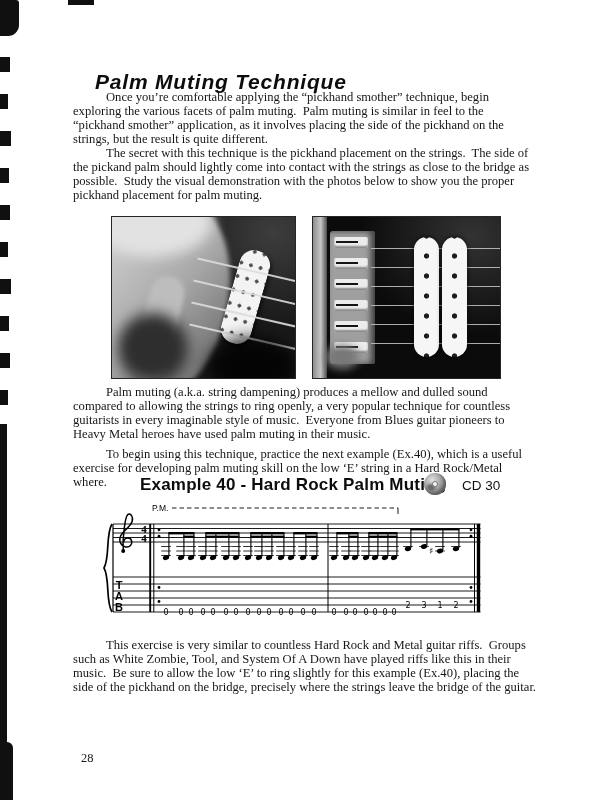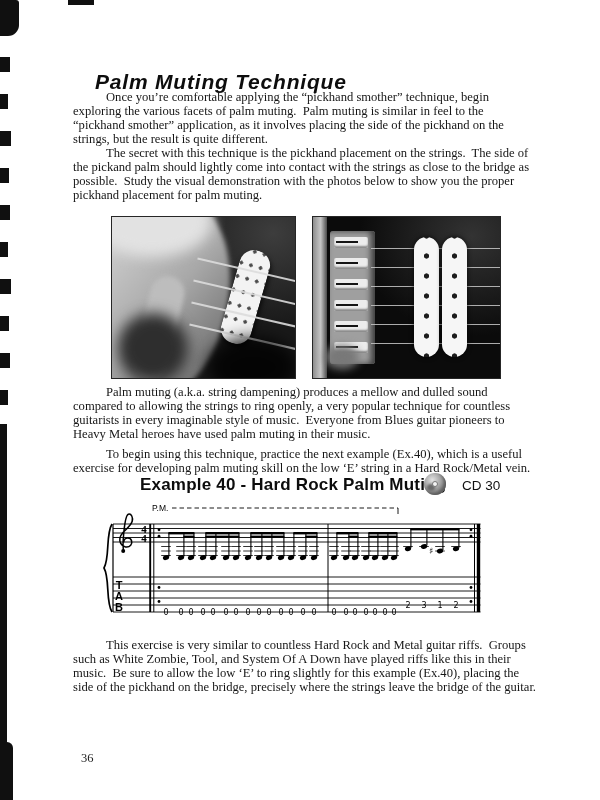--- a/index.html
+++ b/index.html
@@ -144,21 +144,21 @@
     <div class="pr-string" style="left:58px;top:69px;width:129px;"></div>
     <div class="pr-string" style="left:58px;top:88px;width:129px;"></div>
     <div class="pr-string" style="left:58px;top:107px;width:129px;"></div>
     <div class="pr-string" style="left:58px;top:126px;width:129px;"></div>
     <div class="pr-bobbin" style="left:101px;"></div>
     <div class="pr-bobbin" style="left:129px;"></div>
     <div class="pr-blotch"></div>
   </div>
 
   <p class="body-text" style="top:385px">Palm muting (a.k.a. string dampening) produces a mellow and dulled sound compared to allowing the strings to ring openly, a very popular technique for countless guitarists in every imaginable style of music.  Everyone from Blues guitar pioneers to Heavy Metal heroes have used palm muting in their music.</p>
-  <p class="body-text" style="top:447px">To begin using this technique, practice the next example (Ex.40), which is a useful exercise for developing palm muting skill on the low ‘E’ string in a Hard Rock/Metal vein.</p>
+  <p class="body-text" style="top:447px">To begin using this technique, practice the next example (Ex.40), which is a useful exercise for developing palm muting skill on the low ‘E’ string in a Hard Rock/Metal where.</p>
 
   <div class="example-title">Example 40 - Hard Rock Palm Muting</div>
   <div class="cd-icon">
     <div class="cd-smudge"></div>
     <div class="cd-hole"></div>
   </div>
   <div class="cd-label">CD 30</div>
 
   <div class="staff-wrap">
     <svg id="staff-svg" viewBox="0 0 400 126">
@@ -353,14 +353,14 @@
         <line x1="356.2" y1="46.5" x2="365.8" y2="46.5" stroke="#000" stroke-width="0.8"></line>
         <ellipse cx="361" cy="48.75" rx="3.2" ry="2.3" fill="#000" transform="rotate(-20 361 48.75)"></ellipse>
         <line x1="363.9" y1="47.75" x2="363.9" y2="29" stroke="#000" stroke-width="1.1"></line>
         <text x="361" y="108" class="fret">2</text>
         <rect x="315.35" y="28" width="49.099999999999966" height="2.4" fill="#000"></rect>
       </svg>
   </div>
 
   <p class="body-text" style="top:638px">This exercise is very similar to countless Hard Rock and Metal guitar riffs.  Groups such as White Zombie, Tool, and System Of A Down have played riffs like this in their music.  Be sure to allow the low ‘E’ to ring slightly for this example (Ex.40), placing the side of the pickhand on the bridge, precisely where the strings leave the bridge of the guitar.</p>
 
-  <div class="page-number">36</div>
+  <div class="page-number">28</div>
 </div>
 
 </body></html>

